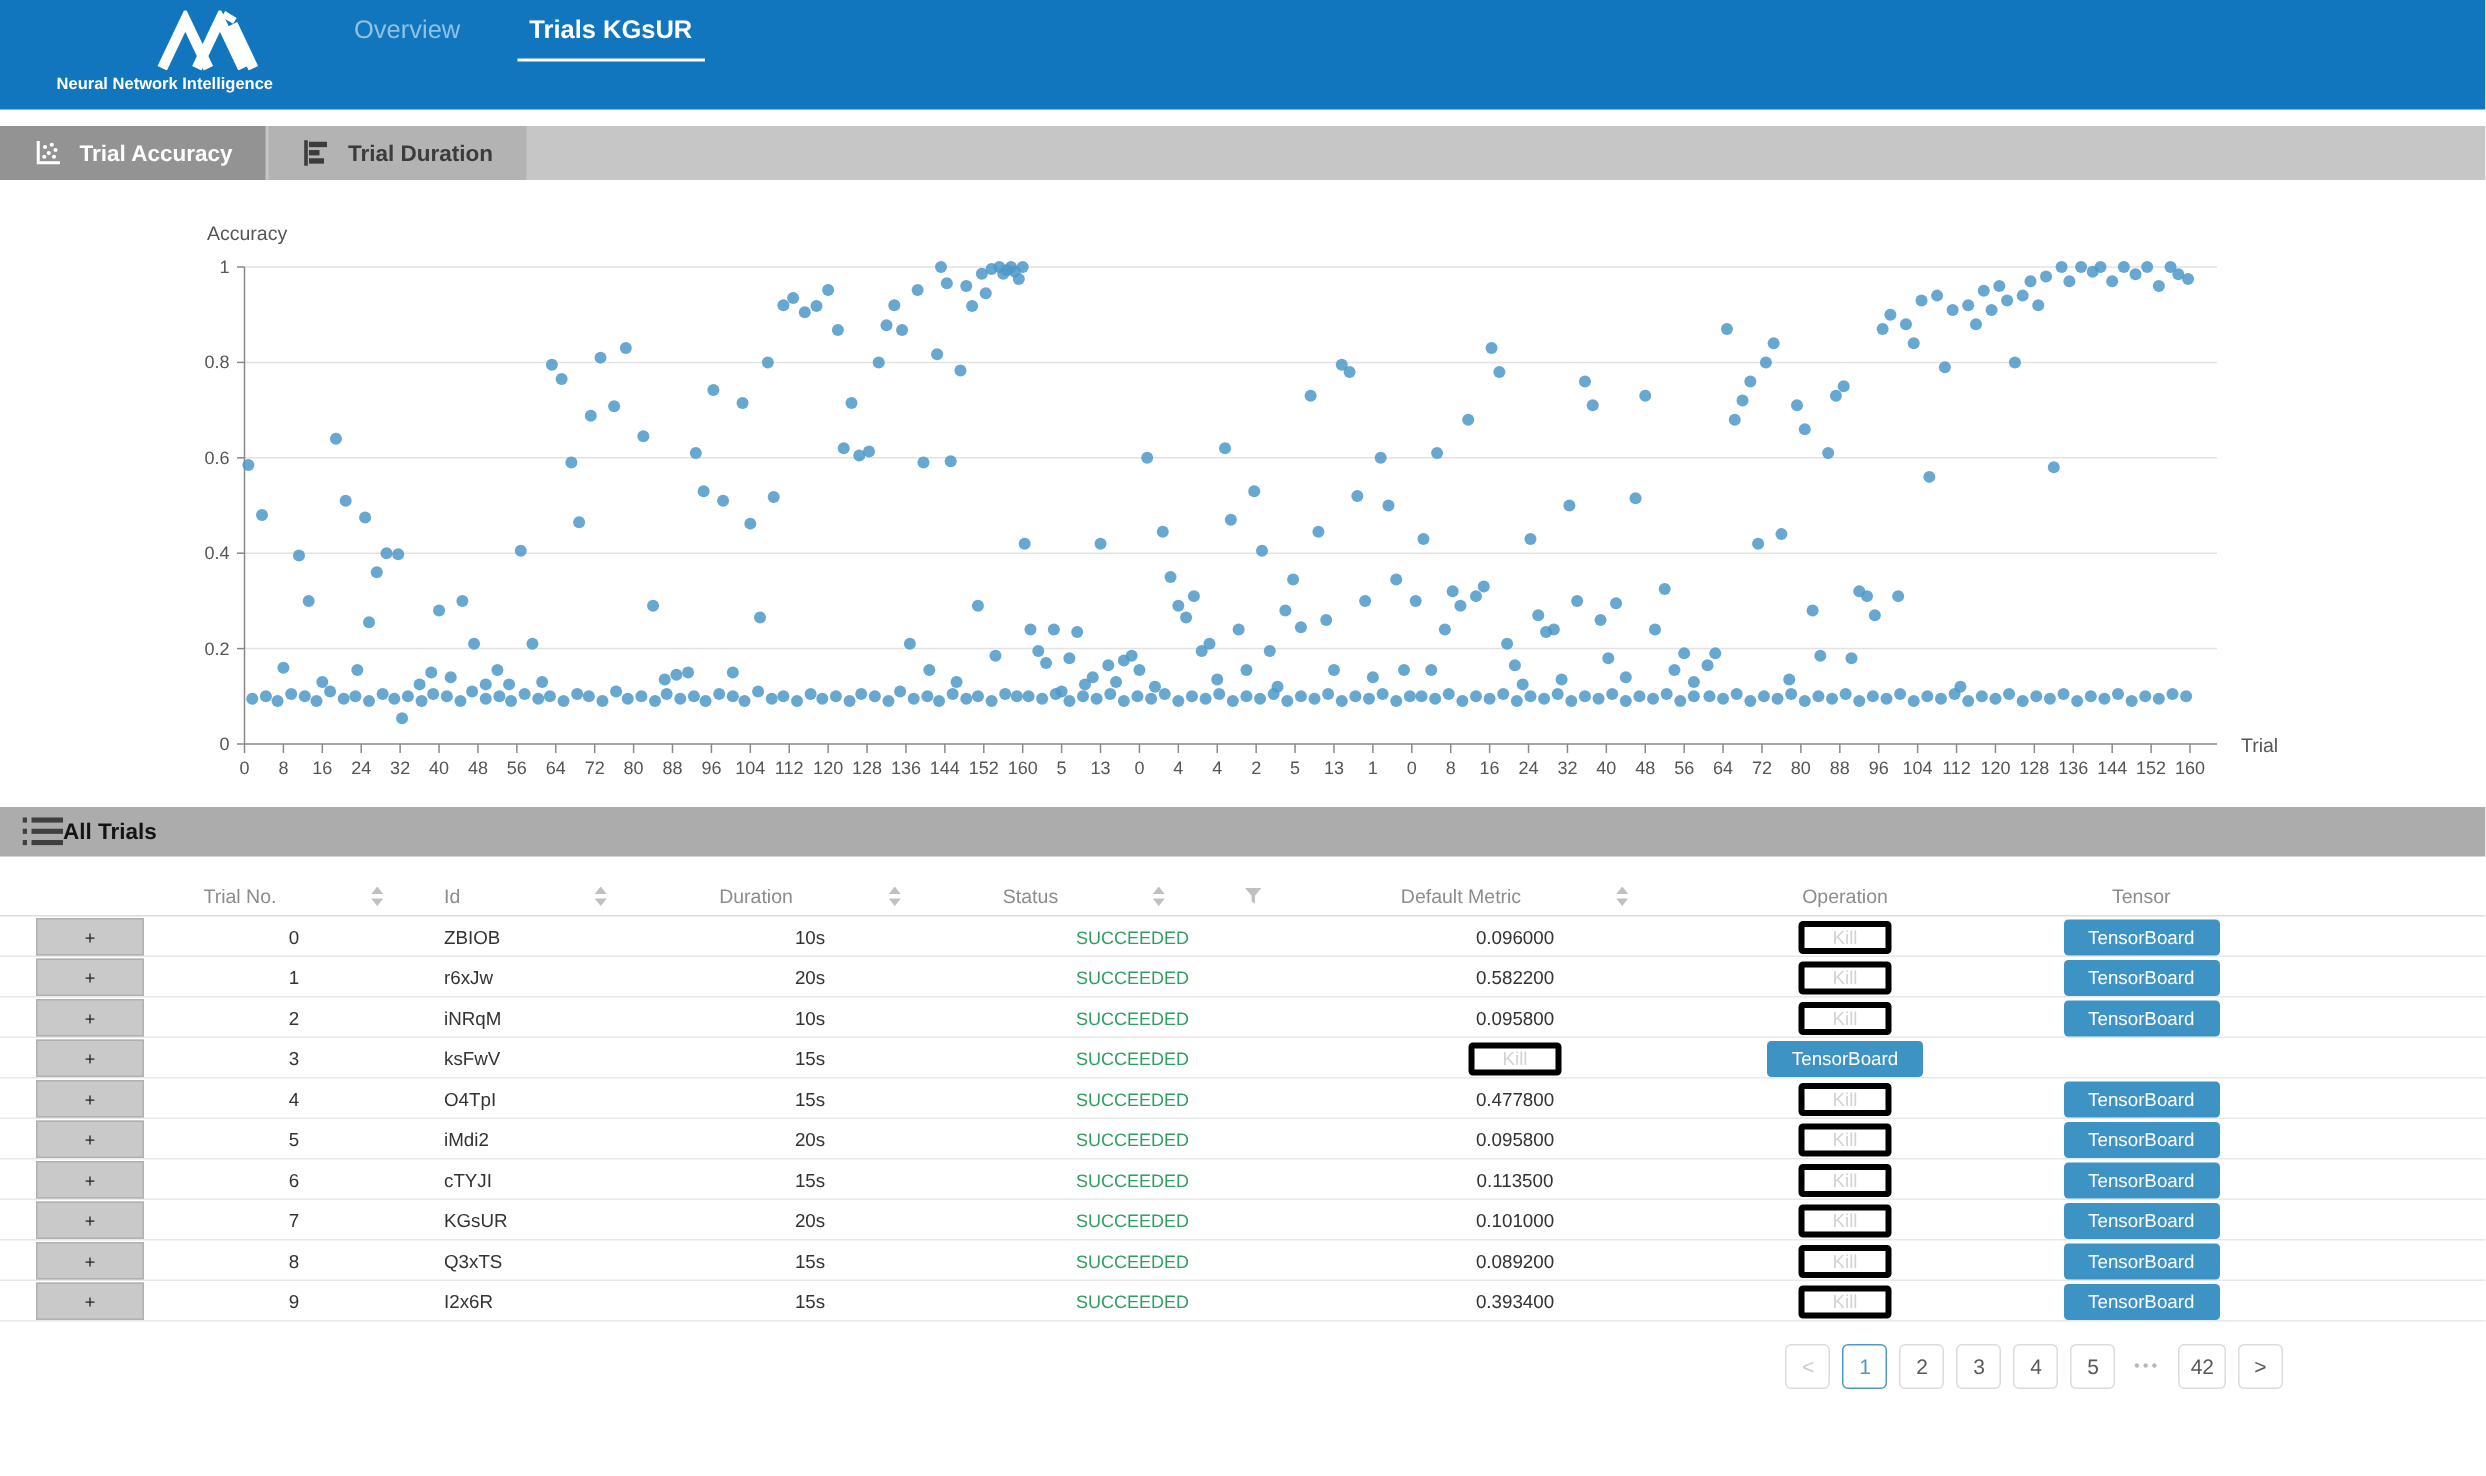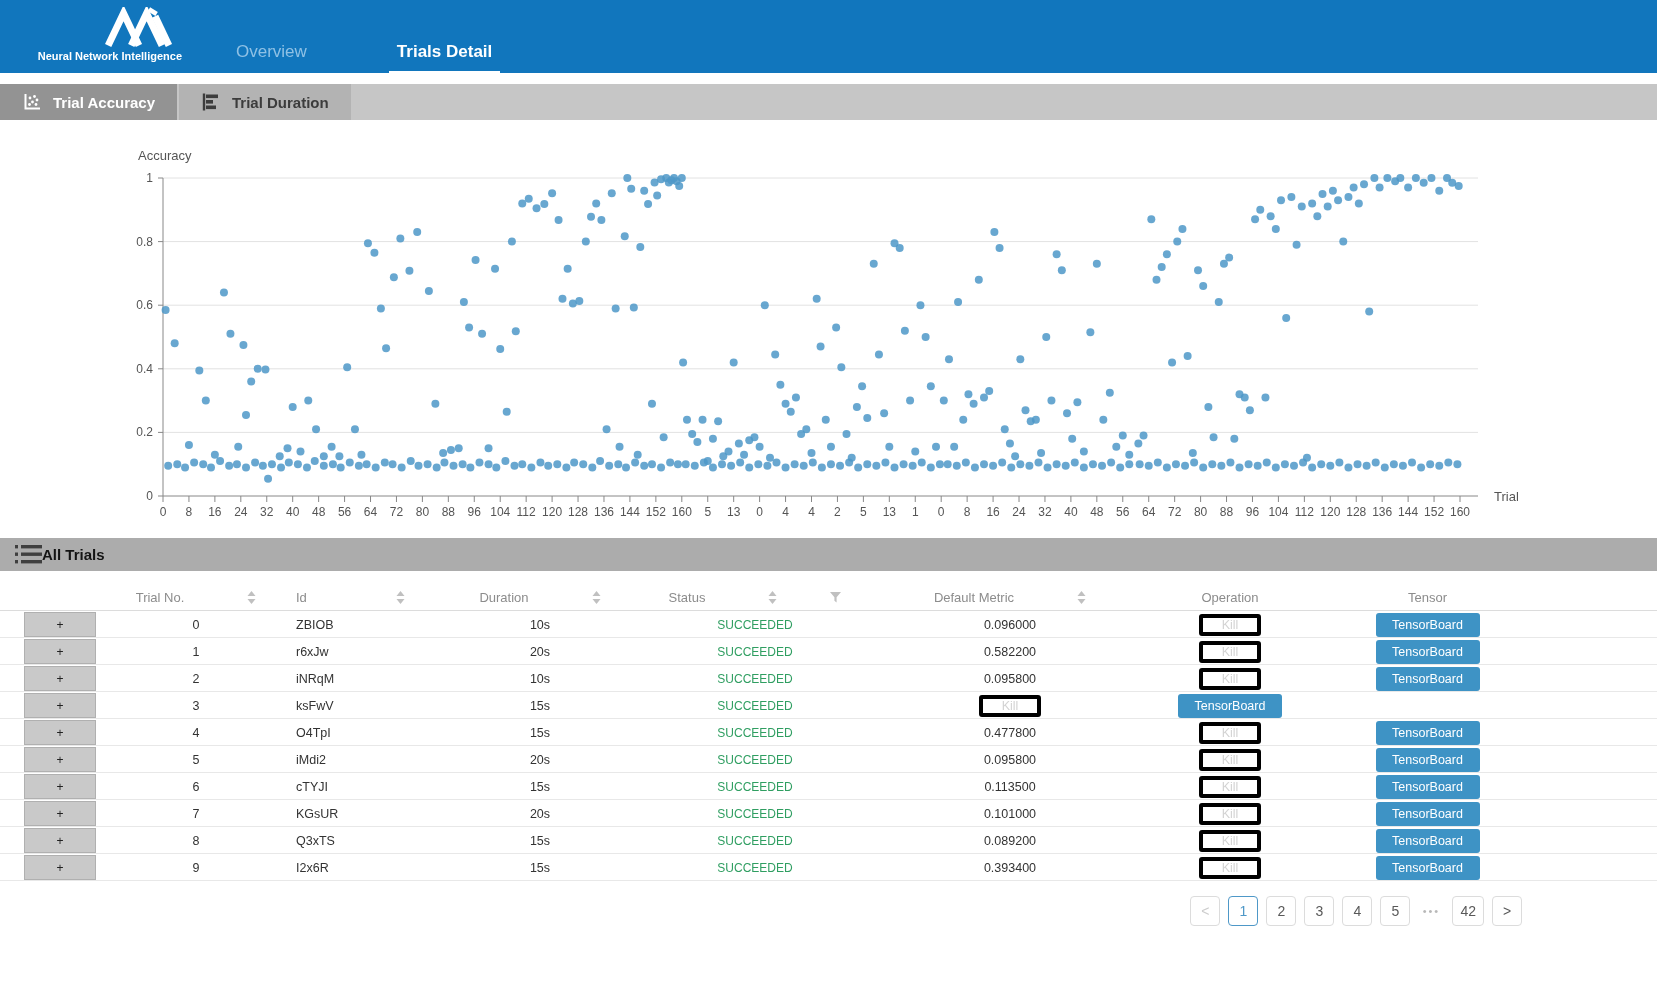--- a/index.html
+++ b/index.html
@@ -4,21 +4,21 @@
 <style>
   * { box-sizing: border-box; }
   body {
     margin: 0; width: 1657px; height: 984px; background: #fff;
     font-family: "Liberation Sans", sans-serif; overflow: hidden;
   }
   
   .navbar { height: 73px; background: #1176bd; display: flex; }
   .brand { margin-left: 28px; width: 154px; display: flex; flex-direction: column; align-items: flex-end; padding-top: 7px; }
   .brand-text { color: #fff; font-size: 11px; font-weight: bold; margin-top: 3px; white-space: nowrap; }
-  .nav-links { display: flex; align-items: flex-end; margin-left: 46px; gap: 74px; }
+  .nav-links { display: flex; align-items: flex-start; margin-left: 46px; gap: 30px; }
   .nav-link { font-size: 17px; color: #8fc1e5; cursor: pointer; padding: 4px 8px 9px; border-bottom: 2px solid transparent; margin-top: 6px; }
   .nav-link.active { color: #fff; border-bottom-color: #fff; font-weight: 600; }
   
   .toolbar { margin-top: 11px; height: 36px; background: #c6c6c6; display: flex; }
   .tool-tab { display: flex; align-items: center; gap: 11px; padding: 0 22px; background: #b3b3b3; margin-right: 2px; font-size: 15px; font-weight: bold; color: #3c3c3c; cursor: pointer; }
   .tool-tab.active { background: #939393; color: #fff; }
   .tool-tab svg { flex: none; }
   
   .chart-section { position: relative; height: 415px; }
   .chart-section svg text { font-family: "Liberation Sans", sans-serif; }
@@ -55,21 +55,21 @@
     <svg width="80" height="40" viewBox="0 0 100 52">
       <path d="M6 50 L26 8 L46 50" stroke="#fff" stroke-width="9" fill="none"></path>
       <path d="M36 50 L56 8 L76 50" stroke="#fff" stroke-width="9" fill="none"></path>
       <path d="M67 12 L85 50" stroke="#fff" stroke-width="9" fill="none"></path>
       <path d="M59 3 L69 9" stroke="#fff" stroke-width="6" fill="none"></path>
     </svg>
     <div class="brand-text">Neural Network Intelligence</div>
   </div>
   <div class="nav-links">
     <div class="nav-link">Overview</div>
-    <div class="nav-link active">Trials Detail</div>
+    <div class="nav-link active">Trials KGsUR</div>
   </div>
 </div>
 
 <div class="toolbar">
   <div class="tool-tab active">
     <svg width="20" height="20" viewBox="0 0 20 20" fill="none">
       <path d="M3.5 2 V16.5 H18" stroke="currentColor" stroke-width="2"></path>
       <g fill="currentColor">
           <circle cx="8" cy="6" r="1.4"></circle>
           <circle cx="12.5" cy="4.5" r="1.4"></circle>

